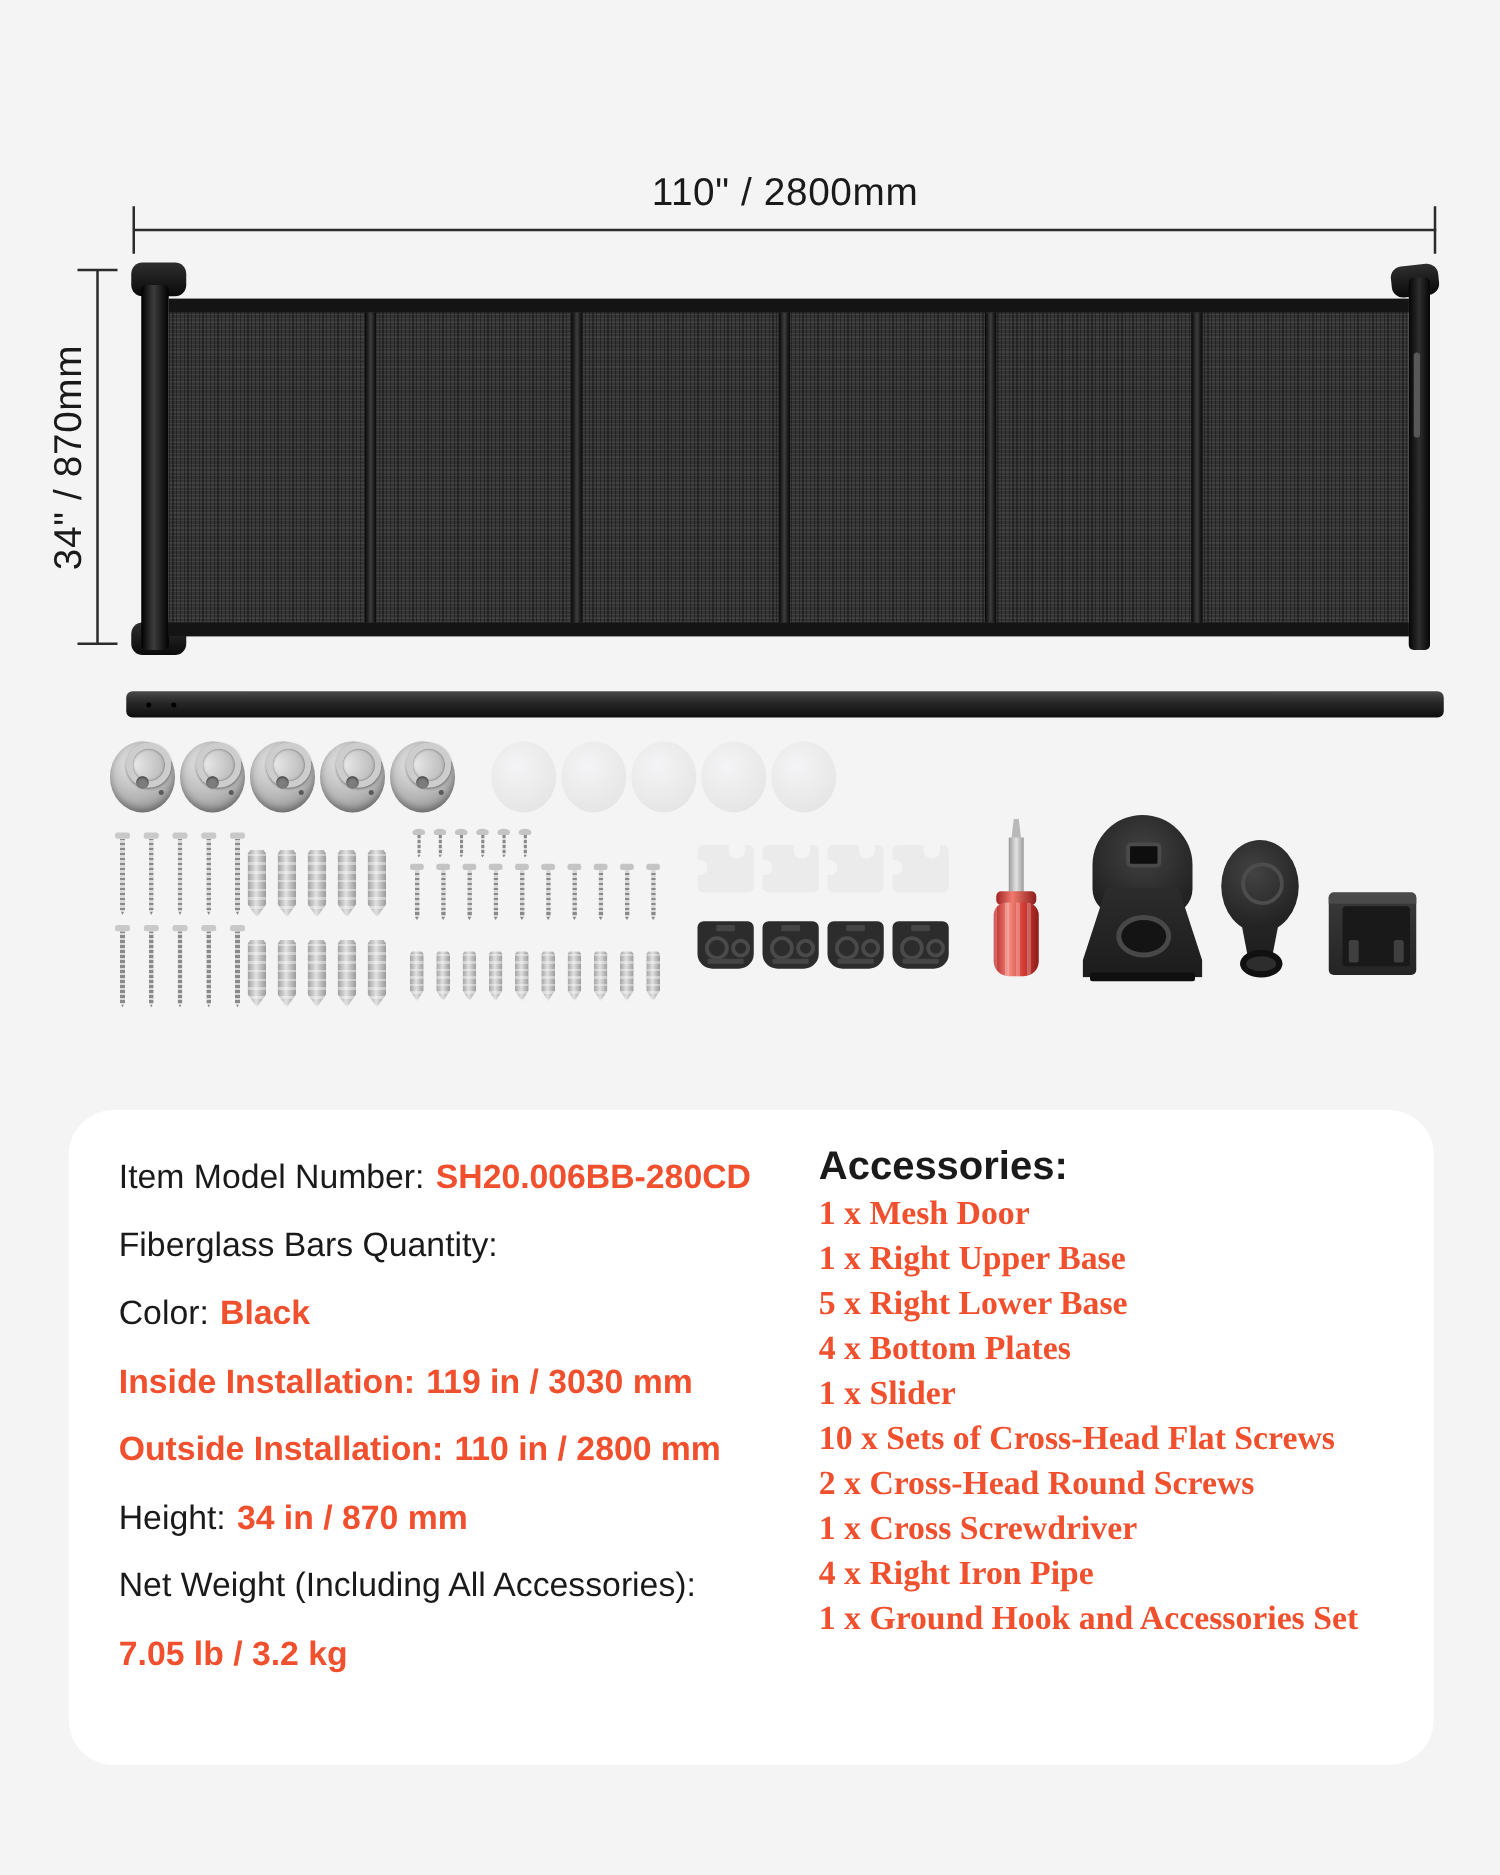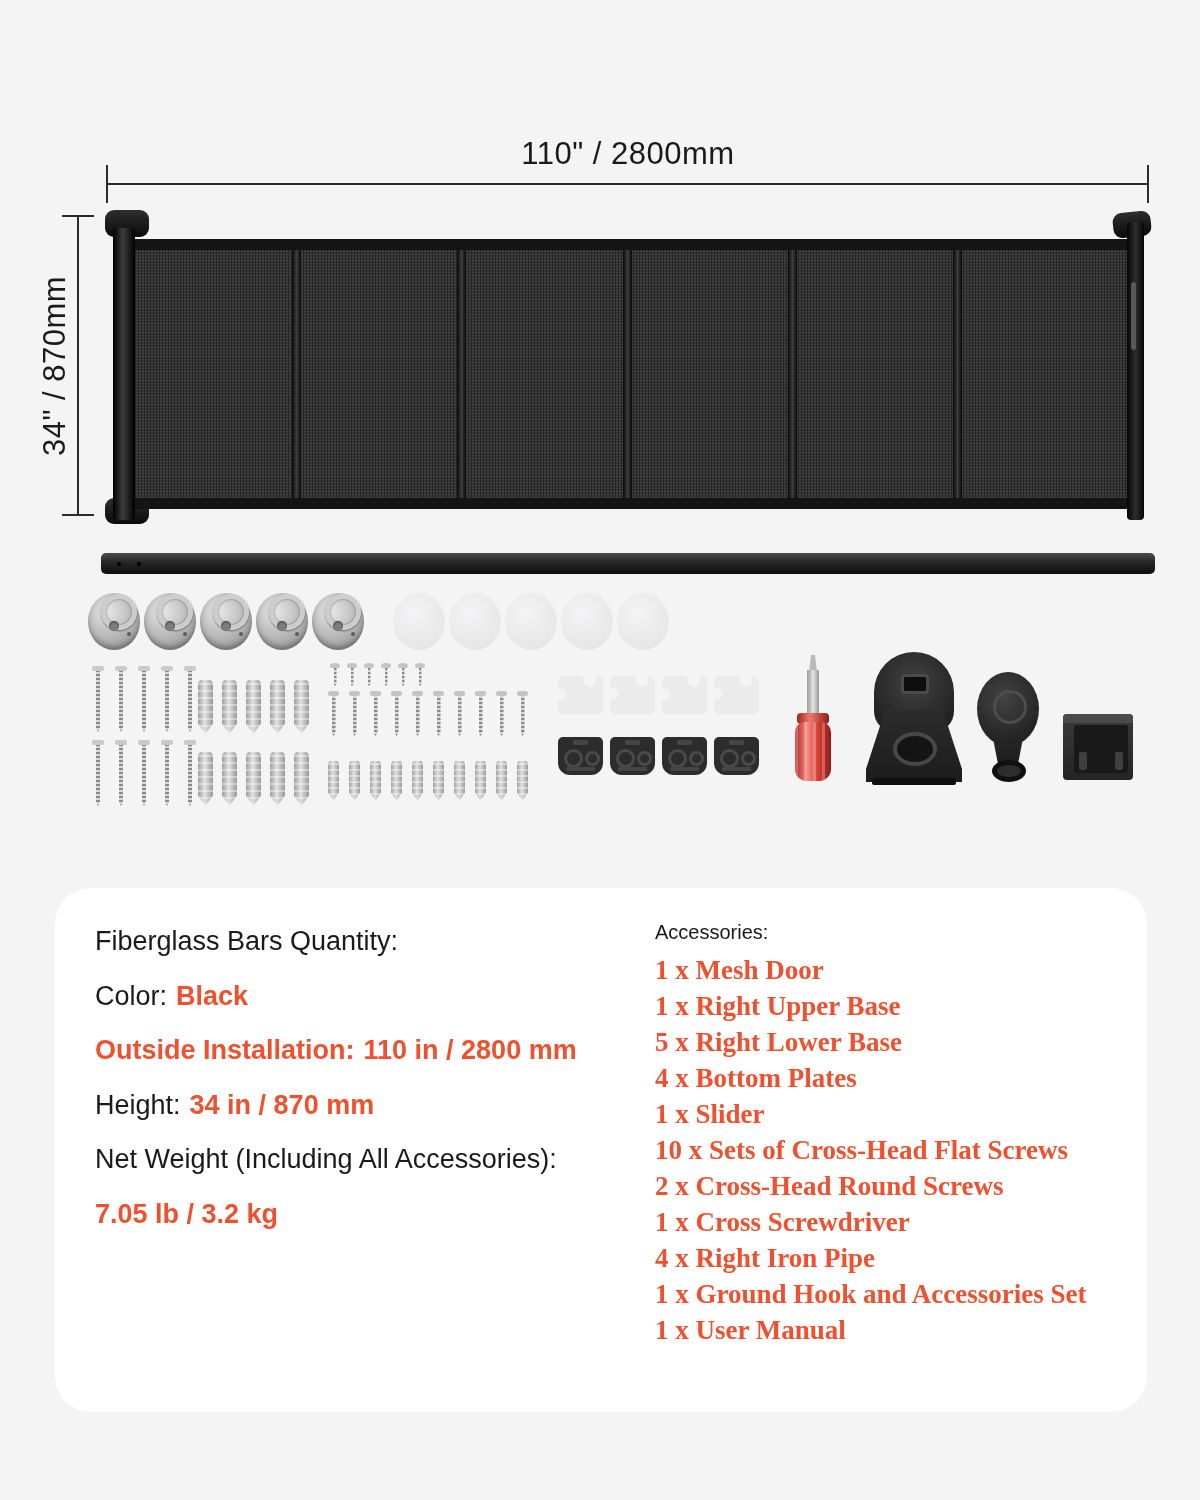--- a/index.html
+++ b/index.html
@@ -139,21 +139,21 @@
 
   
   .panel{position:absolute;left:55px;top:888px;width:1092px;height:524px;background:#ffffff;border-radius:36px;}
   .spec-col{position:absolute;left:40px;top:26px;width:545px;}
   .spec-row{height:54.5px;display:block;font-size:27px;color:#1a1a1a;line-height:54.5px;white-space:nowrap;}
   .spec-row .lbl{font-weight:400;color:#1a1a1a;margin-right:9px;}
   .spec-row .lbl:empty{margin-right:0;}
   .spec-row .val{font-weight:700;color:#f0502d;}
   .spec-row.accent-row .lbl{color:#f0502d;font-weight:700;}
   .acc-col{position:absolute;left:600px;top:24px;width:480px;}
-  .acc-title{font-size:20px;color:#1a1a1a;font-weight:400;line-height:40px;}
+  .acc-title{font-size:32px;color:#1a1a1a;font-weight:700;line-height:40px;}
   .acc-item{font-size:27px;color:#f0502d;font-weight:700;line-height:36px;white-space:nowrap;font-family:Liberation Serif, serif;}
 </style>
 </head>
 <body>
 
 <div class="stage">
 
   <div class="dim dim-top-line"></div>
   <div class="dim dim-tick-v dim-tick-left"></div>
   <div class="dim dim-tick-v dim-tick-right"></div>
@@ -366,36 +366,37 @@
 
   <div class="slider-cube">
     <div class="sc-top"></div>
       <div class="sc-panel"></div>
       <div class="sc-tab t1"></div>
       <div class="sc-tab t2"></div>
   </div>
 
   <div class="panel">
     <div class="spec-col">
+      <div class="spec-row"><span class="lbl">Item Model Number:</span><span class="val">SH20.006BB-280CD</span></div>
       <div class="spec-row"><span class="lbl">Fiberglass Bars Quantity:</span><span class="val"></span></div>
       <div class="spec-row"><span class="lbl">Color:</span><span class="val">Black</span></div>
+      <div class="spec-row accent-row"><span class="lbl">Inside Installation:</span><span class="val">119 in / 3030 mm</span></div>
       <div class="spec-row accent-row"><span class="lbl">Outside Installation:</span><span class="val">110 in / 2800 mm</span></div>
       <div class="spec-row"><span class="lbl">Height:</span><span class="val">34 in / 870 mm</span></div>
       <div class="spec-row"><span class="lbl">Net Weight (Including All Accessories):</span><span class="val"></span></div>
       <div class="spec-row"><span class="lbl"></span><span class="val">7.05 lb / 3.2 kg</span></div>
     </div>
     <div class="acc-col">
       <div class="acc-title">Accessories:</div>
       <div class="acc-item">1 x Mesh Door</div>
       <div class="acc-item">1 x Right Upper Base</div>
       <div class="acc-item">5 x Right Lower Base</div>
       <div class="acc-item">4 x Bottom Plates</div>
       <div class="acc-item">1 x Slider</div>
       <div class="acc-item">10 x Sets of Cross-Head Flat Screws</div>
       <div class="acc-item">2 x Cross-Head Round Screws</div>
       <div class="acc-item">1 x Cross Screwdriver</div>
       <div class="acc-item">4 x Right Iron Pipe</div>
       <div class="acc-item">1 x Ground Hook and Accessories Set</div>
-      <div class="acc-item">1 x User Manual</div>
     </div>
   </div>
 
 </div>
 
 </body></html>

